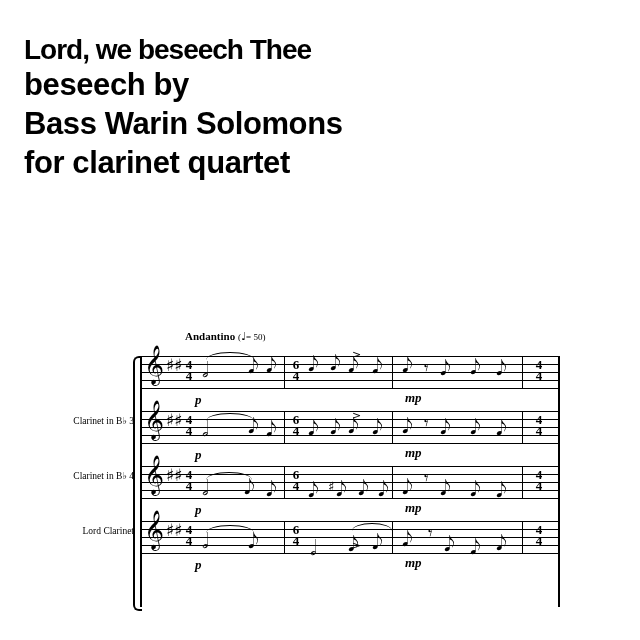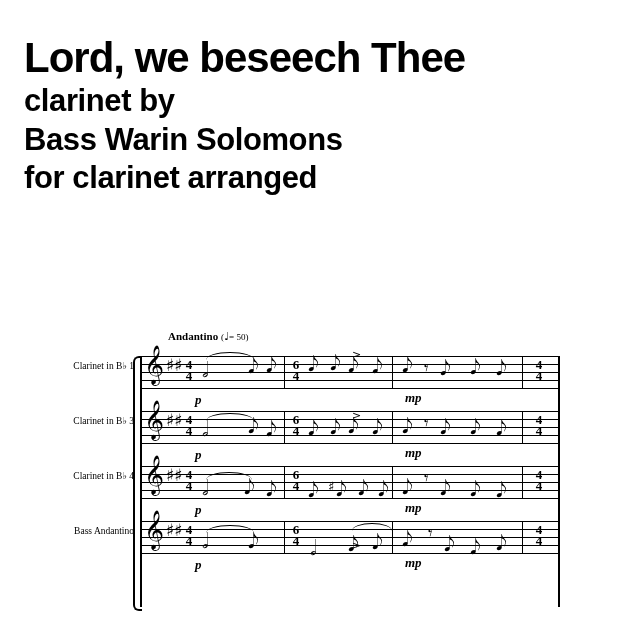--- a/index.html
+++ b/index.html
@@ -23,21 +23,21 @@
     top: 32px;
     width: 600px;
   }
   .composer {
     font-size: 34px;
     font-weight: bold;
     line-height: 1.08;
     letter-spacing: -0.5px;
   }
   .work-title {
-    font-size: 42px;
+    font-size: 28px;
     font-weight: bold;
     line-height: 1.12;
     letter-spacing: -1px;
     margin-top: 2px;
   }
   .arr-line {
     font-size: 31px;
     font-weight: bold;
     line-height: 1.18;
     letter-spacing: -0.4px;
@@ -47,21 +47,21 @@
   
   .score {
     position: absolute;
     left: 0;
     top: 318px;
     width: 640px;
     height: 300px;
   }
   .tempo {
     position: absolute;
-    left: 168px;
+    left: 185px;
     top: 12px;
     font-family: "Liberation Serif", serif;
     font-size: 11px;
     font-weight: bold;
     font-style: normal;
     white-space: nowrap;
     text-align: center;
   }
   .tempo .bpm {
     font-weight: normal;
@@ -207,42 +207,39 @@
     border-top: 1.4px solid #000;
     border-radius: 50% / 100% 100% 0 0;
     height: 7px;
   }
 </style>
 </head>
 <body>
 
 <div class="title-block">
   <div class="work-title">Lord, we beseech Thee</div>
-  <div class="arr-line">clarinet by</div>
+  <div class="arr-line">beseech by</div>
   <div class="arr-line">Bass Warin Solomons</div>
-  <div class="arr-line">for clarinet arranged</div>
+  <div class="arr-line">for clarinet quartet</div>
 </div>
 
 <div class="score">
 
   <div class="tempo">
     <span>Andantino</span>
     <span class="bpm">(</span><span class="notehead">♩</span><span class="bpm">= 50</span><span class="bpm">)</span>
   </div>
 
   <div class="systems">
 
     <div class="brace"></div>
     <div class="sys-barline"></div>
     <div class="sys-barline-right"></div>
 
     <div class="staff-row">
-      <div class="inst-wrap">
-        <div class="inst-label">Clarinet in B♭ 1</div>
-      </div>
       <div class="staff">
         <div class="line l0"></div>
           <div class="line l1"></div>
           <div class="line l2"></div>
           <div class="line l3"></div>
           <div class="line l4"></div>
 
         <span class="g clef">𝄞</span>
         <span class="g keysig" style="left:26px;">♯♯</span>
         <span class="g timesig" style="left:42px;top:2px;">
@@ -386,21 +383,21 @@
           <span class="den">4</span>
         </span>
 
         <span class="dyn" style="position:absolute;left:55px;top:36px;">p</span>
         <span class="dyn" style="position:absolute;left:265px;top:34px;">mp</span>
       </div>
     </div>
 
     <div class="staff-row">
       <div class="inst-wrap">
-        <div class="inst-label">Bass Andantino</div>
+        <div class="inst-label">Lord Clarinet</div>
       </div>
       <div class="staff">
         <div class="line l0"></div>
           <div class="line l1"></div>
           <div class="line l2"></div>
           <div class="line l3"></div>
           <div class="line l4"></div>
 
         <span class="g clef">𝄞</span>
         <span class="g keysig" style="left:26px;">♯♯</span>

